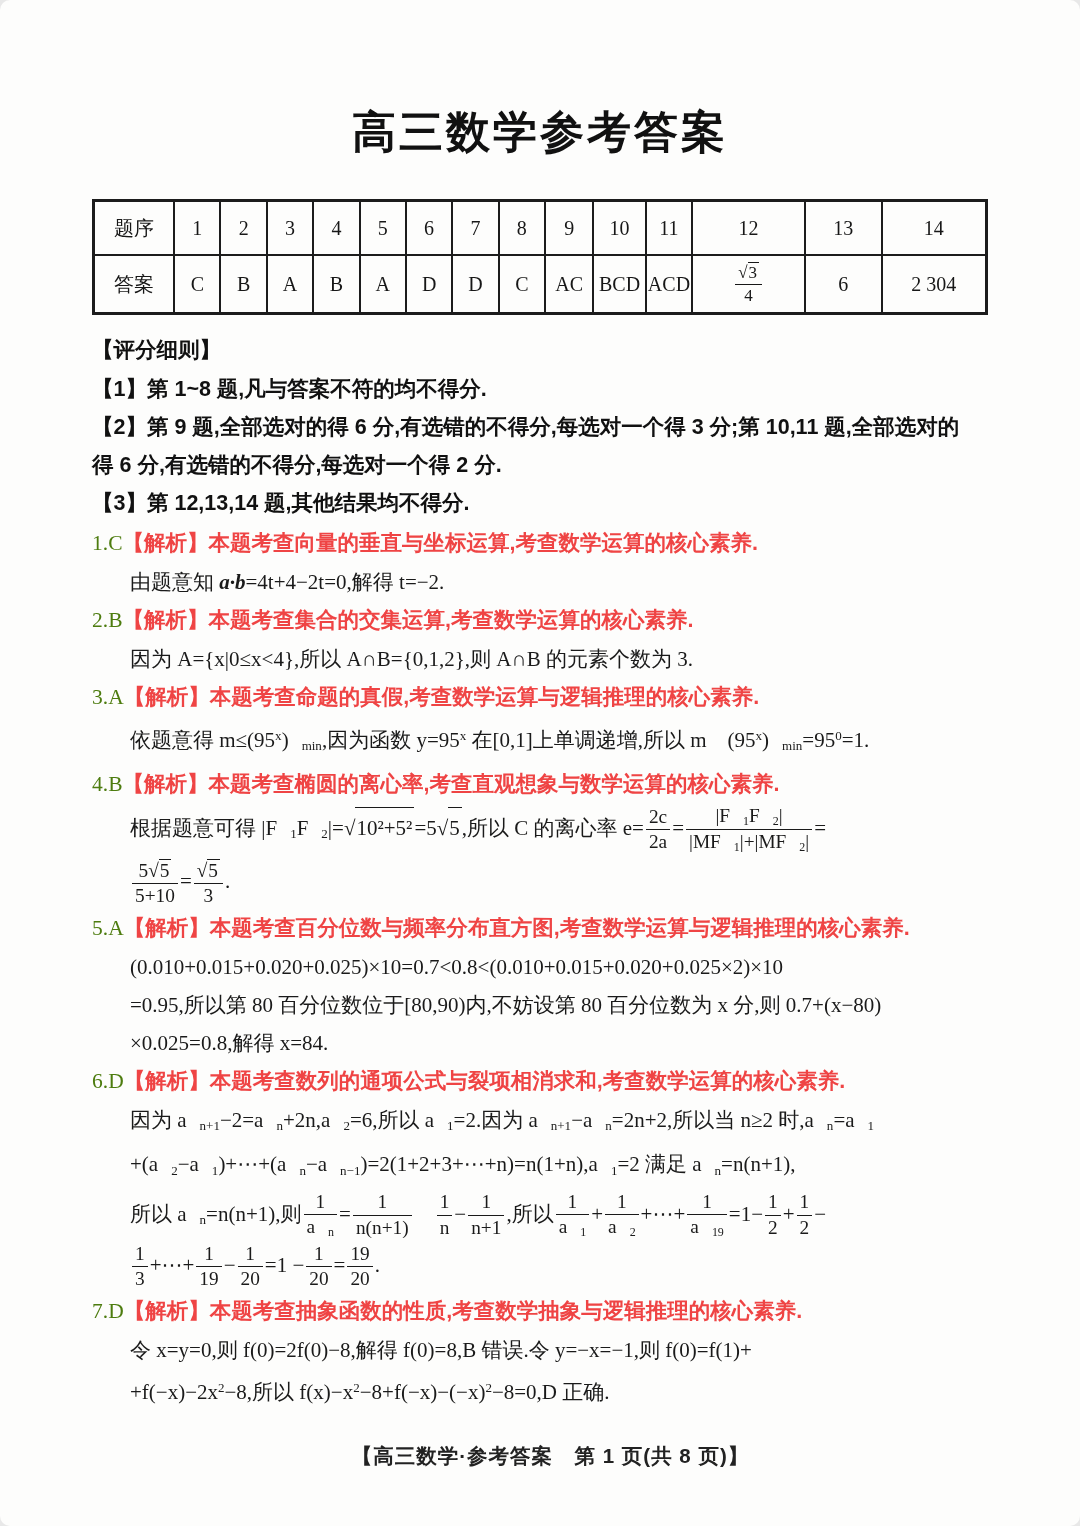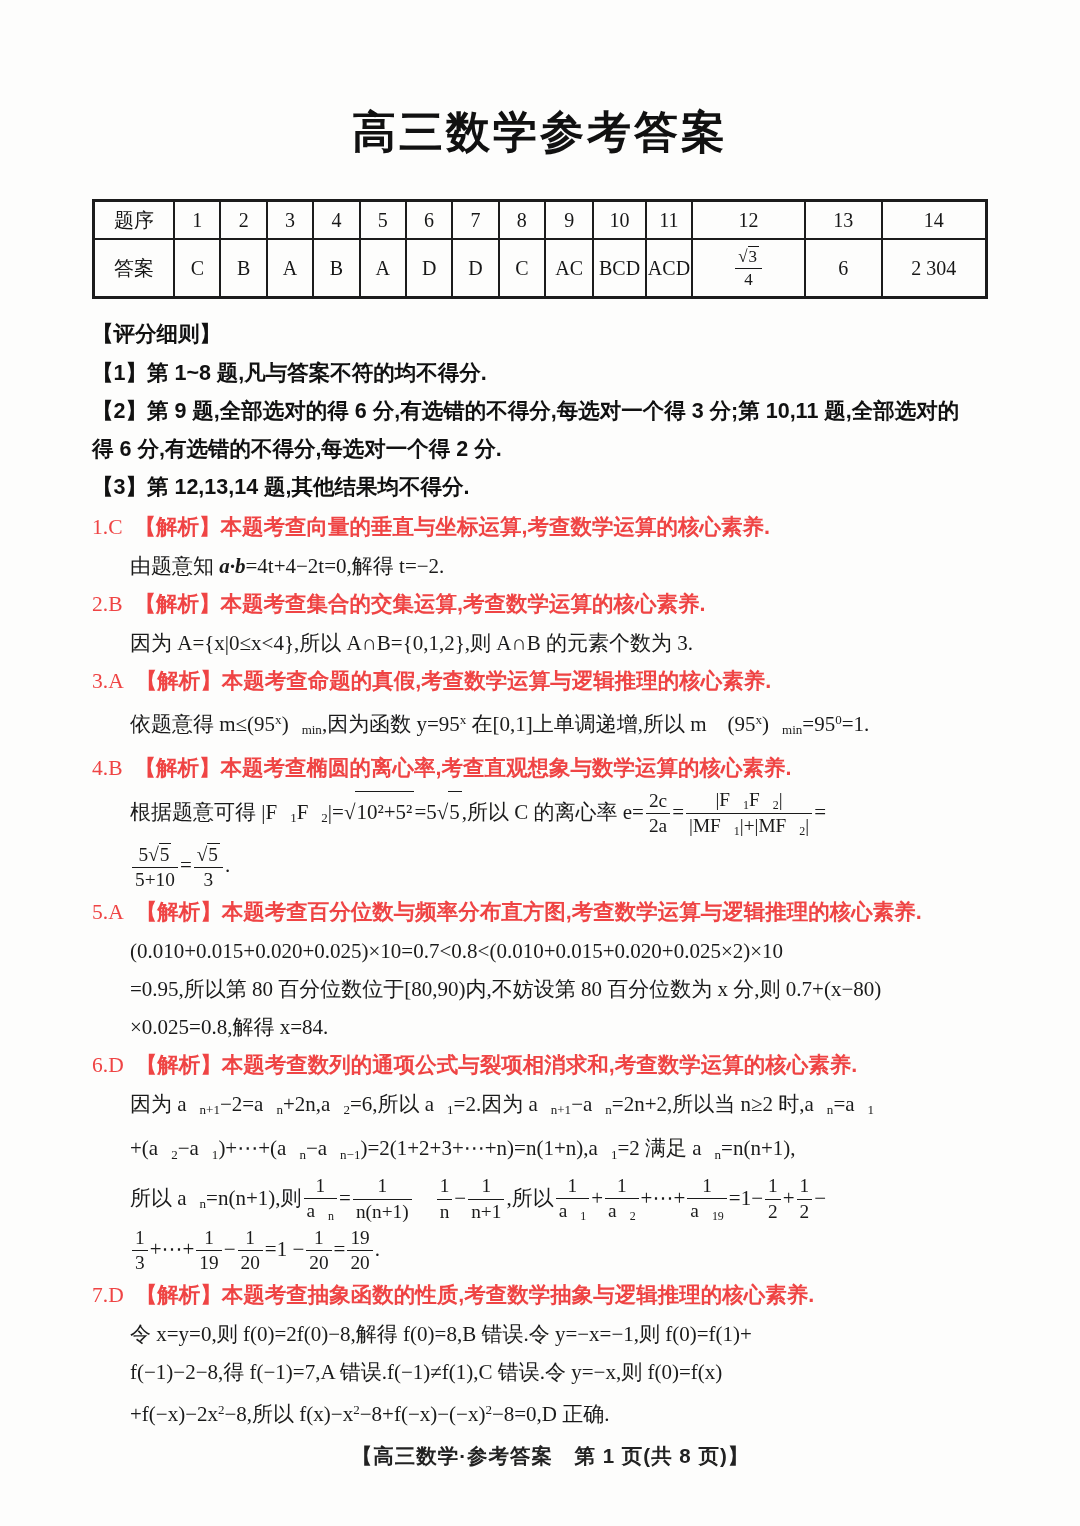--- a/index.html
+++ b/index.html
@@ -1,53 +1,54 @@
 <!DOCTYPE html>
 <html><head>
 <meta charset="utf-8">
 <style>
   * { margin:0; padding:0; box-sizing:border-box; }
   html,body { background:#e8e8e8; }
   .page {
     width:1080px; height:1526px; margin:0 auto; position:relative;
     background:#fdfdfc; overflow:hidden; color:#171717;
     font-family:"Liberation Serif", serif;
+    border-radius:10px;
   }
   .content { padding:106px 92px 0 92px; }
 
   .title {
     text-align:center; font-family:"Liberation Sans", sans-serif;
     font-weight:bold; font-size:44px; line-height:1.2; letter-spacing:3px;
     margin-bottom:40px; color:#111;
   }
 
   table.ans {
     width:100%; border-collapse:collapse; table-layout:fixed;
     border:3px solid #1c1c1c; font-size:20px;
   }
   table.ans td {
     border:2px solid #1c1c1c; text-align:center; vertical-align:middle;
     padding:0 1px; overflow:hidden;
   }
-  tr.row-q td { height:39px; }
+  tr.row-q td { height:55px; }
   tr.row-a td { height:58px; }
   table.ans .frac { font-size:17px; }
 
   .scoring {
     margin-top:15px;
     font-family:"Liberation Sans", sans-serif; font-weight:bold;
     font-size:21.5px; color:#111;
   }
   .scoring-heading { line-height:40px; }
   .rule-line { line-height:38px; }
 
   .sols { margin-top:2px; }
   .sol { margin:0; }
   .sol-head { line-height:39px; font-size:21.5px; white-space:nowrap; }
-  .sol-label { font-family:"Liberation Serif", serif; color:#ef4444; margin-right:12px; }
+  .sol-label { font-family:"Liberation Serif", serif; color:#4d7c0f; margin-right:0; }
   .sol-heading { font-family:"Liberation Sans", sans-serif; font-weight:bold; color:#ef4444; }
   .sol-line {
     padding-left:38px; line-height:38px; font-size:21px;
     white-space:nowrap; color:#1a1a1a;
   }
 
   sup { font-size:0.62em; vertical-align:0.5em; }
   sub { font-size:0.62em; vertical-align:-0.25em;padding-left:13px; }
 
   .m-bold { font-weight:bold; font-style:italic; }
@@ -170,20 +171,19 @@
         <div class="sol">
           <div class="sol-head"><span class="sol-label">6.D</span><span class="sol-heading">【解析】本题考查数列的通项公式与裂项相消求和,考查数学运算的核心素养.</span></div>
           <div class="sol-line"><span>因为 a</span><sub>n+1</sub><span>−2=a</span><sub>n</sub><span>+2n,a</span><sub>2</sub><span>=6,所以 a</span><sub>1</sub><span>=2.因为 a</span><sub>n+1</sub><span>−a</span><sub>n</sub><span>=2n+2,所以当 n≥2 时,a</span><sub>n</sub><span>=a</span><sub>1</sub></div>
           <div class="sol-line"><span>+(a</span><sub>2</sub><span>−a</span><sub>1</sub><span>)+⋯+(a</span><sub>n</sub><span>−a</span><sub>n−1</sub><span>)=2(1+2+3+⋯+n)=n(1+n),a</span><sub>1</sub><span>=2 满足 a</span><sub>n</sub><span>=n(n+1),</span></div>
           <div class="sol-line"><span>所以 a</span><sub>n</sub><span>=n(n+1),则</span><span class="frac"><span class="fr-n"><span>1</span></span><span class="fr-d"><span>a</span><sub>n</sub></span></span><span>=</span><span class="frac"><span class="fr-n"><span>1</span></span><span class="fr-d"><span>n(n+1)</span></span></span><span>　</span><span class="frac"><span class="fr-n"><span>1</span></span><span class="fr-d"><span>n</span></span></span><span>−</span><span class="frac"><span class="fr-n"><span>1</span></span><span class="fr-d"><span>n+1</span></span></span><span>,所以</span><span class="frac"><span class="fr-n"><span>1</span></span><span class="fr-d"><span>a</span><sub>1</sub></span></span><span>+</span><span class="frac"><span class="fr-n"><span>1</span></span><span class="fr-d"><span>a</span><sub>2</sub></span></span><span>+⋯+</span><span class="frac"><span class="fr-n"><span>1</span></span><span class="fr-d"><span>a</span><sub>19</sub></span></span><span>=1−</span><span class="frac"><span class="fr-n"><span>1</span></span><span class="fr-d"><span>2</span></span></span><span>+</span><span class="frac"><span class="fr-n"><span>1</span></span><span class="fr-d"><span>2</span></span></span><span>−</span></div>
           <div class="sol-line"><span class="frac"><span class="fr-n"><span>1</span></span><span class="fr-d"><span>3</span></span></span><span>+⋯+</span><span class="frac"><span class="fr-n"><span>1</span></span><span class="fr-d"><span>19</span></span></span><span>−</span><span class="frac"><span class="fr-n"><span>1</span></span><span class="fr-d"><span>20</span></span></span><span>=1 −</span><span class="frac"><span class="fr-n"><span>1</span></span><span class="fr-d"><span>20</span></span></span><span>=</span><span class="frac"><span class="fr-n"><span>19</span></span><span class="fr-d"><span>20</span></span></span><span>.</span></div>
         </div>
         <div class="sol">
           <div class="sol-head"><span class="sol-label">7.D</span><span class="sol-heading">【解析】本题考查抽象函数的性质,考查数学抽象与逻辑推理的核心素养.</span></div>
           <div class="sol-line"><span>令 x=y=0,则 f(0)=2f(0)−8,解得 f(0)=8,B 错误.令 y=−x=−1,则 f(0)=f(1)+</span></div>
-          <div class="sol-line"><span>f(−1)−2−8,得 f(−1)=7,A 错误.f(−1)≠f(1),C 错误.令 y=−x,则 f(0)=f(x)</span></div>
           <div class="sol-line"><span>+f(−x)−2x</span><sup>2</sup><span>−8,所以 f(x)−x</span><sup>2</sup><span>−8+f(−x)−(−x)</span><sup>2</sup><span>−8=0,D 正确.</span></div>
         </div>
       </div>
   </div>
 
   <div class="footer">【高三数学·参考答案　第 1 页(共 8 页)】</div>
 </div>
 
 </body></html>

